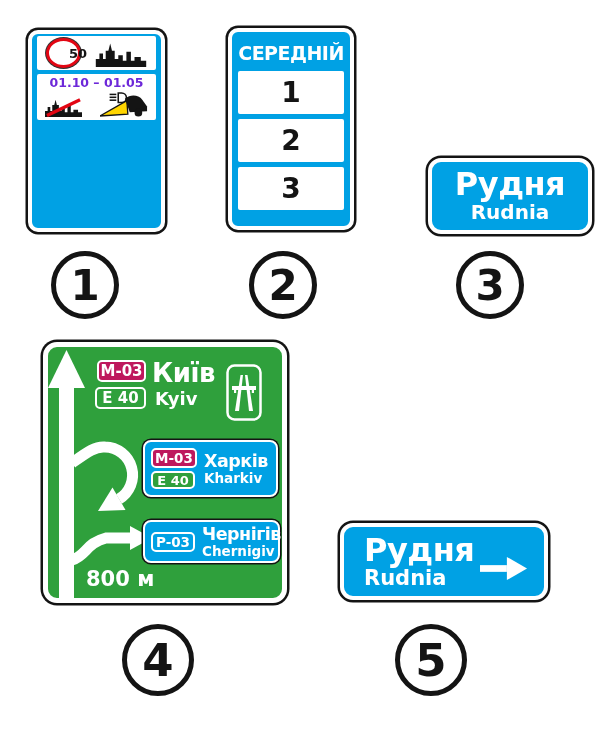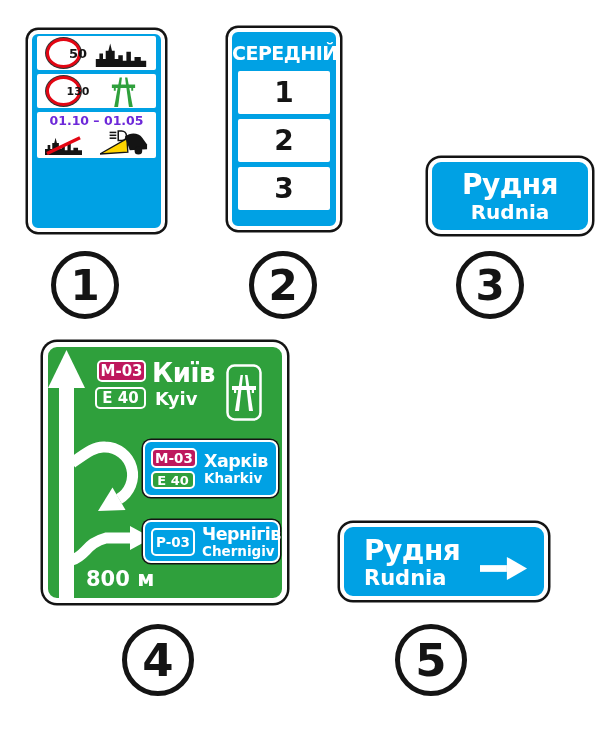--- a/index.html
+++ b/index.html
@@ -33,21 +33,21 @@
             align-items:flex-end;padding:0 3px;margin-top:2px;}
 
   
   .s2-header{margin-top:6px;height:30px;line-height:30px;text-align:center;font-size:19px;letter-spacing:-0.5px;}
   .s2-rows{margin:3px 6px 0;display:flex;flex-direction:column;gap:5px;}
   .s2-row{background:#fff;border-radius:2px;height:43px;display:flex;align-items:center;
           justify-content:center;color:#141414;font-size:28px;}
 
   
   .place-col{display:flex;flex-direction:column;align-items:center;justify-content:center;height:100%;}
-  .place-uk{font-size:28px;line-height:33px;letter-spacing:-0.5px;}
+  .place-uk{font-size:32px;line-height:33px;letter-spacing:-0.5px;}
   .place-en{font-size:20px;line-height:23px;}
   .s5-inner{display:flex;align-items:center;height:100%;padding:0 16px 0 20px;box-sizing:border-box;}
   .s5-text{display:flex;flex-direction:column;}
   .s5-arrow{margin-left:auto;margin-top:14px;}
 
   
   .green-frame{position:absolute;box-sizing:border-box;background:#2fa03c;
                border:5px solid #fff;box-shadow:0 0 0 2.5px #141414;border-radius:14px;}
   .arrows-svg{position:absolute;left:0;top:0;}
   .badge{box-sizing:border-box;display:flex;align-items:center;justify-content:center;
@@ -75,32 +75,20 @@
     <div class="s1-rows">
 
       <div class="s1-row">
         <div class="spd">50</div>
         <svg width="52" height="27" viewBox="0 0 56 30">
           <path fill="#141414" d="M0 30 V21 H4 V15 H8 V21 H11 V12 H14 L16 4 L18 12 H21 V21 H25 V17 H30 V23 H34 V13 H39 V23 H43 V19 H50 V23 H56 V30 Z"></path>
         </svg>
       </div>
 
 
-      <div class="s1-row">
-        <div class="spd small">130</div>
-        <svg width="27" height="31" viewBox="0 0 34 40" style="margin-right:10px;">
-          <g fill="#2fa03c">
-            <polygon points="5,40 12,2 15,2 10,40"></polygon>
-            <polygon points="29,40 22,2 19,2 24,40"></polygon>
-            <rect x="2" y="11" width="30" height="4.5"></rect>
-            <rect x="4.5" y="15.5" width="2.5" height="3.5"></rect>
-            <rect x="27" y="15.5" width="2.5" height="3.5"></rect>
-          </g>
-        </svg>
-      </div>
 
       <div class="s1-row tall">
         <div class="s1-dates">01.10 – 01.05</div>
         <div class="s1-icons">
           <svg width="37" height="20" viewBox="0 0 56 30">
             <path fill="#141414" d="M0 30 V21 H4 V15 H8 V21 H11 V12 H14 L16 4 L18 12 H21 V21 H25 V17 H30 V23 H34 V13 H39 V23 H43 V19 H50 V23 H56 V30 Z"></path>
             <line x1="3" y1="28" x2="53" y2="4" stroke="#e30613" stroke-width="5"></line>
           </svg>
           <svg width="48" height="25" viewBox="0 0 50 26">
             <g stroke="#141414" stroke-width="1.6" fill="none">
@@ -112,21 +100,21 @@
             <polygon points="0,25 28,9 29,23" fill="#ffd500" stroke="#141414" stroke-width="1.4"></polygon>
             <path d="M26 7 C 32 2, 40 3, 44 8 L 49 15 L 49 20 L 31 21 Z" fill="#141414"></path>
             <circle cx="40" cy="21.5" r="4" fill="#141414"></circle>
           </svg>
         </div>
       </div>
 
     </div>
   </div>
 
-  <div class="sign-frame" style="left:228px;top:28px;width:112px;height:202px;">
+  <div class="sign-frame" style="left:228px;top:28px;width:126px;height:202px;">
     <div class="s2-header">СЕРЕДНІЙ</div>
     <div class="s2-rows">
       <div class="s2-row">1</div>
       <div class="s2-row">2</div>
       <div class="s2-row">3</div>
     </div>
   </div>
 
   <div class="sign-frame radius-lg" style="left:428px;top:158px;width:164px;height:76px;">
     <div class="place-col">
@@ -174,21 +162,21 @@
         <div class="badge green" style="width:44px;height:18px;font-size:13px;">E 40</div>
       </div>
       <div class="panel-text">
         <div class="pt-big">Харків</div>
         <div class="pt-small">Kharkiv</div>
       </div>
     </div>
 
     <div class="panel" style="left:95px;top:173px;width:137px;height:43px;">
       <div class="panel-badges">
-        <div class="badge outline" style="width:44px;height:28px;font-size:13.5px;">P-03</div>
+        <div class="badge outline" style="width:44px;height:20px;font-size:13.5px;">P-03</div>
       </div>
       <div class="panel-text">
         <div class="pt-big">Чернігів</div>
         <div class="pt-small">Chernigiv</div>
       </div>
     </div>
 
     <div class="distance" style="left:38px;top:220px;">800 м</div>
   </div>
 

